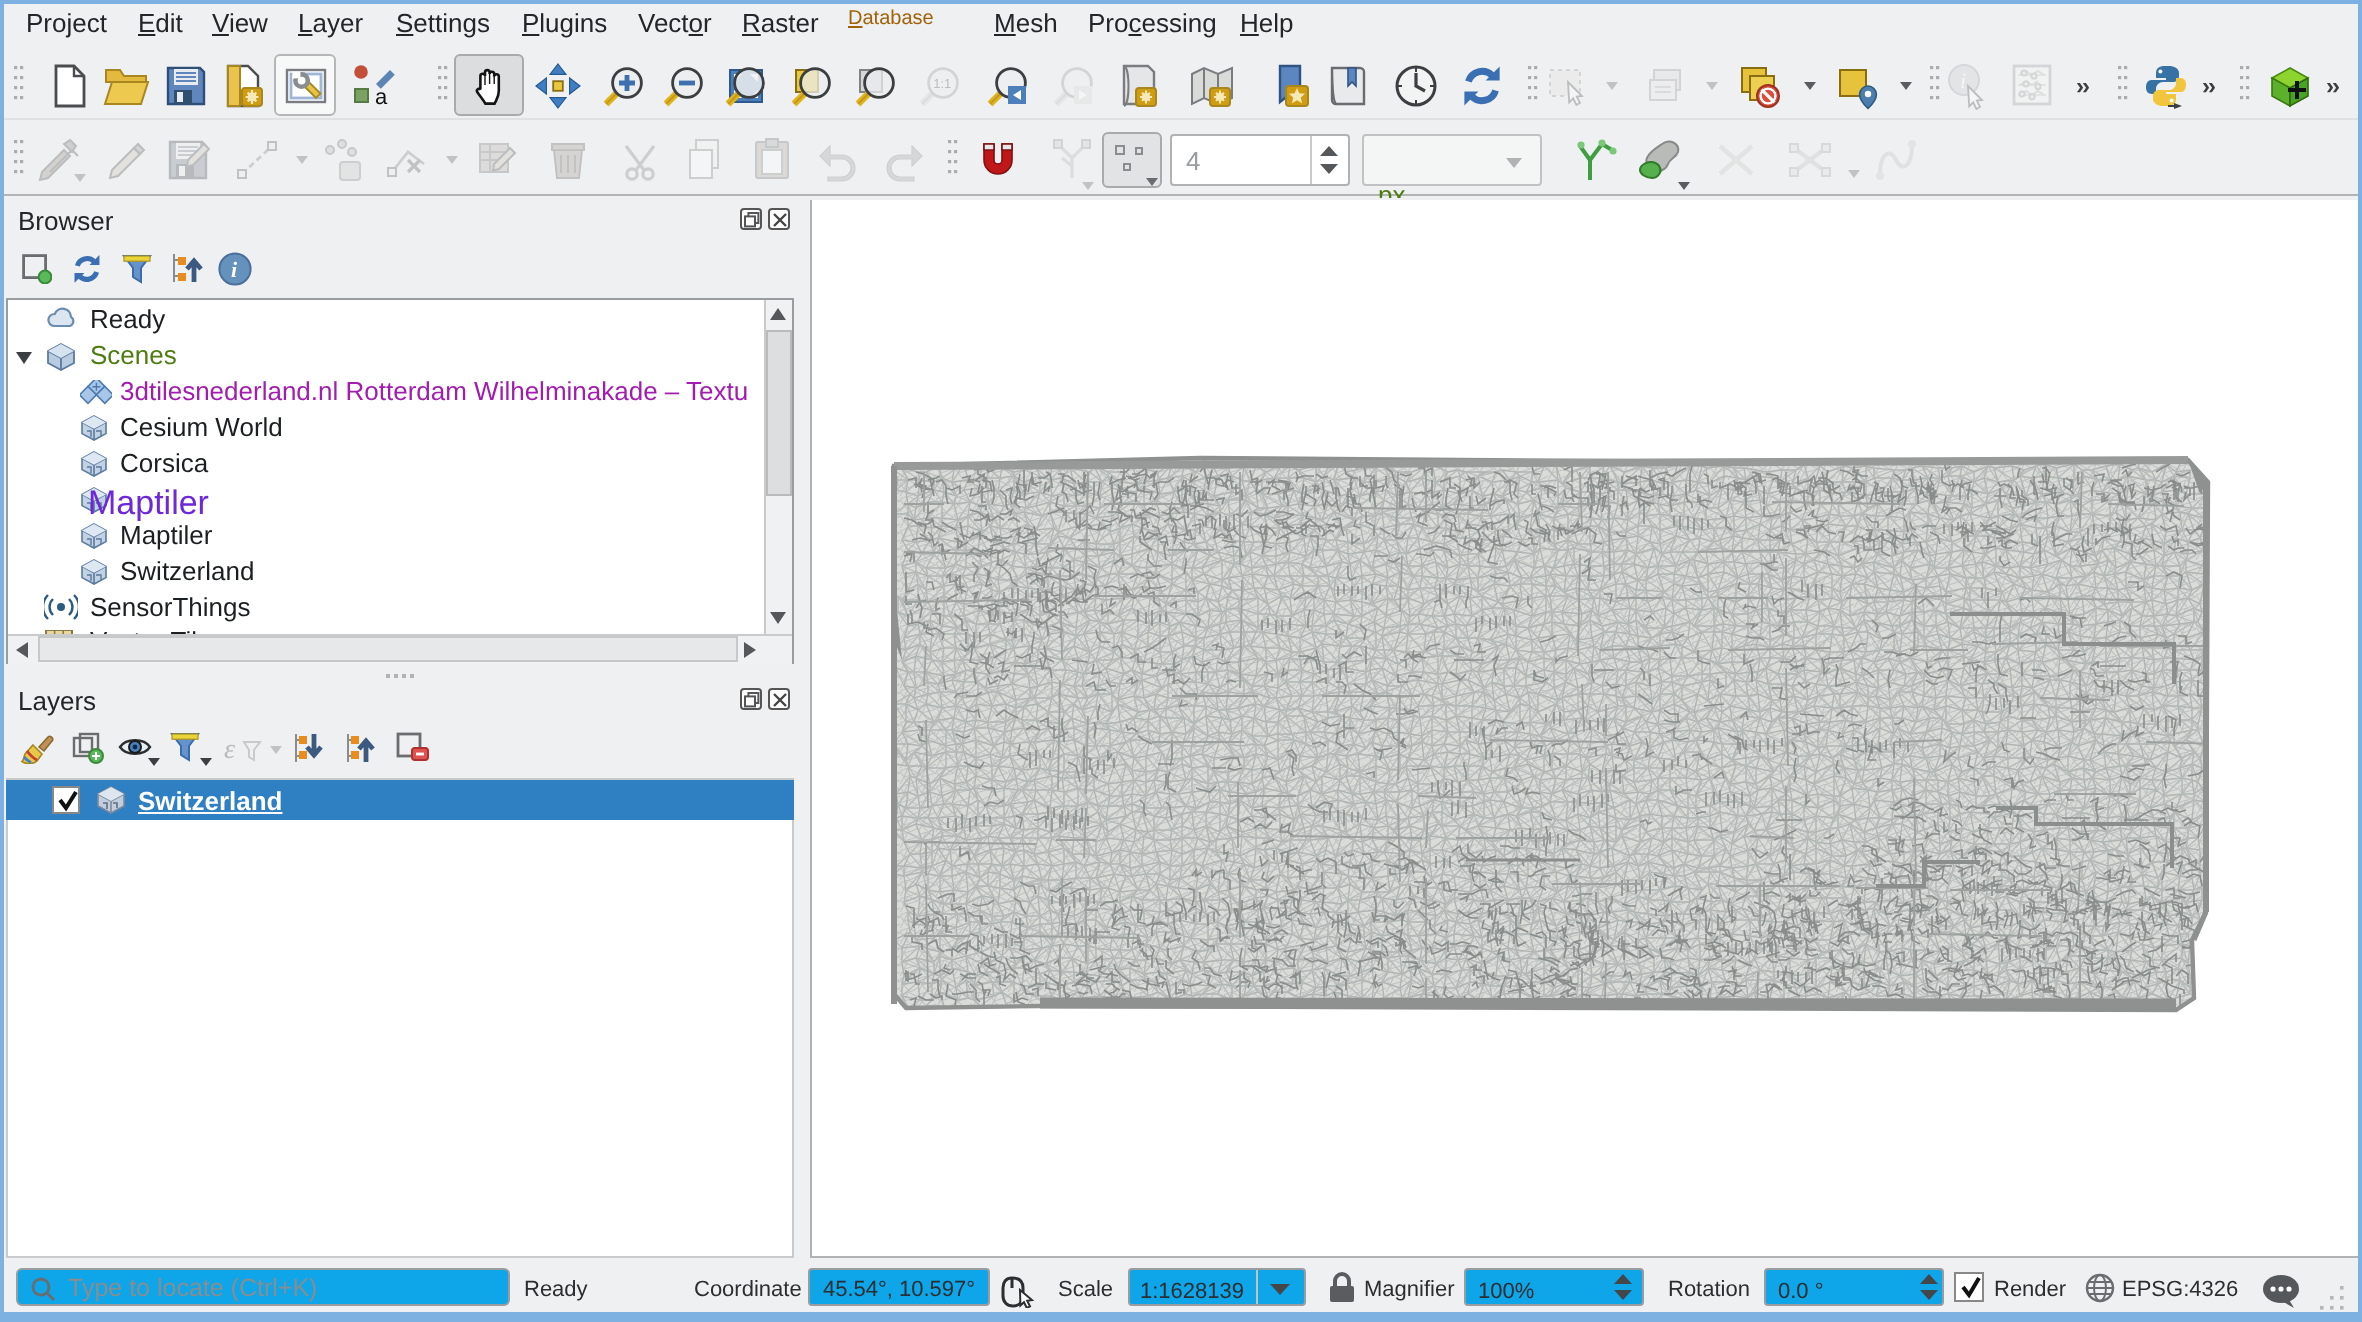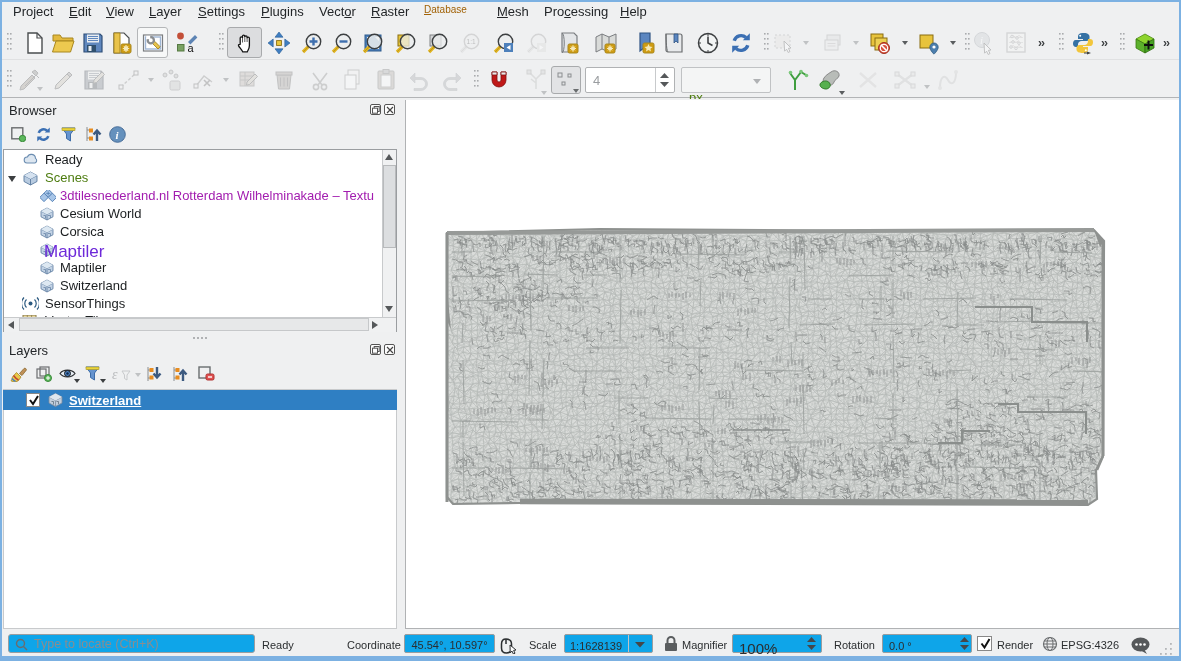--- a/index.html
+++ b/index.html
@@ -703,21 +703,21 @@
 <div class="abs" style="left:628px;top:635px;width:24px;height:17px;border-left:1px solid #c0c2c4"></div>
 <svg style="position:absolute;left:634px;top:641px" width="12" height="7" viewBox="0 0 12 7">
     <path d="M1 1h10L6 6.5Z" fill="#44474a"></path>
   </svg>
 <svg style="position:absolute;left:663px;top:635px" width="16" height="17" viewBox="0 0 16 17">
     <rect x="2" y="8" width="12" height="8" rx="1" fill="#5a5d5f"></rect>
     <path d="M4.5 8V5.5a3.5 3.5 0 0 1 7 0V8" fill="none" stroke="#5a5d5f" stroke-width="2"></path>
   </svg>
 <div class="lbl" style="left:682px;top:639px">Magnifier</div>
 <div class="box" style="left:732px;top:634px;width:90px;height:19px"></div>
-<div class="abs" style="left:739px;top:640px;font-size:15px;color:#2b2e30">100%</div>
+<div class="abs" style="left:739px;top:640px;font-size:11px;color:#2b2e30">100%</div>
 <svg style="position:absolute;left:806px;top:636px" width="11" height="15" viewBox="0 0 11 15">
     <path d="M5.5 1L10 6H1Z" fill="#44474a"></path>
     <path d="M5.5 14L1 9h9Z" fill="#44474a"></path>
   </svg>
 <div class="lbl" style="left:834px;top:639px">Rotation</div>
 <div class="box" style="left:882px;top:634px;width:90px;height:19px"></div>
 <div class="abs" style="left:889px;top:640px;font-size:11px;color:#2b2e30">0.0 °</div>
 <svg style="position:absolute;left:959px;top:636px" width="11" height="15" viewBox="0 0 11 15">
     <path d="M5.5 1L10 6H1Z" fill="#44474a"></path>
     <path d="M5.5 14L1 9h9Z" fill="#44474a"></path>

